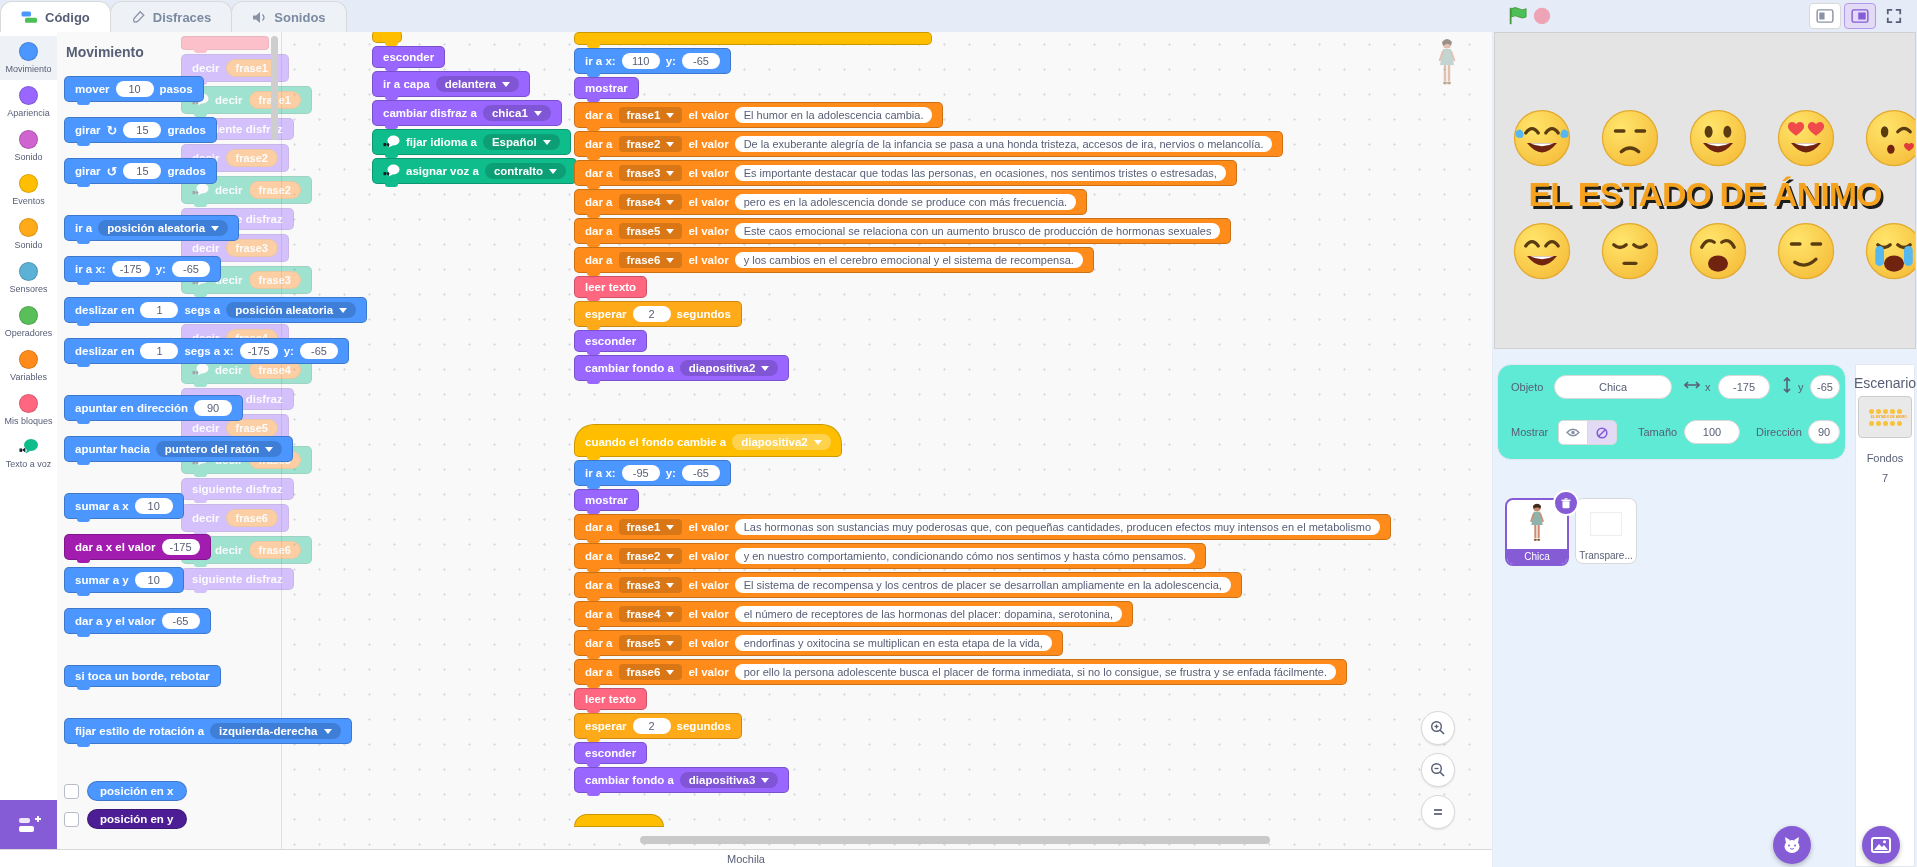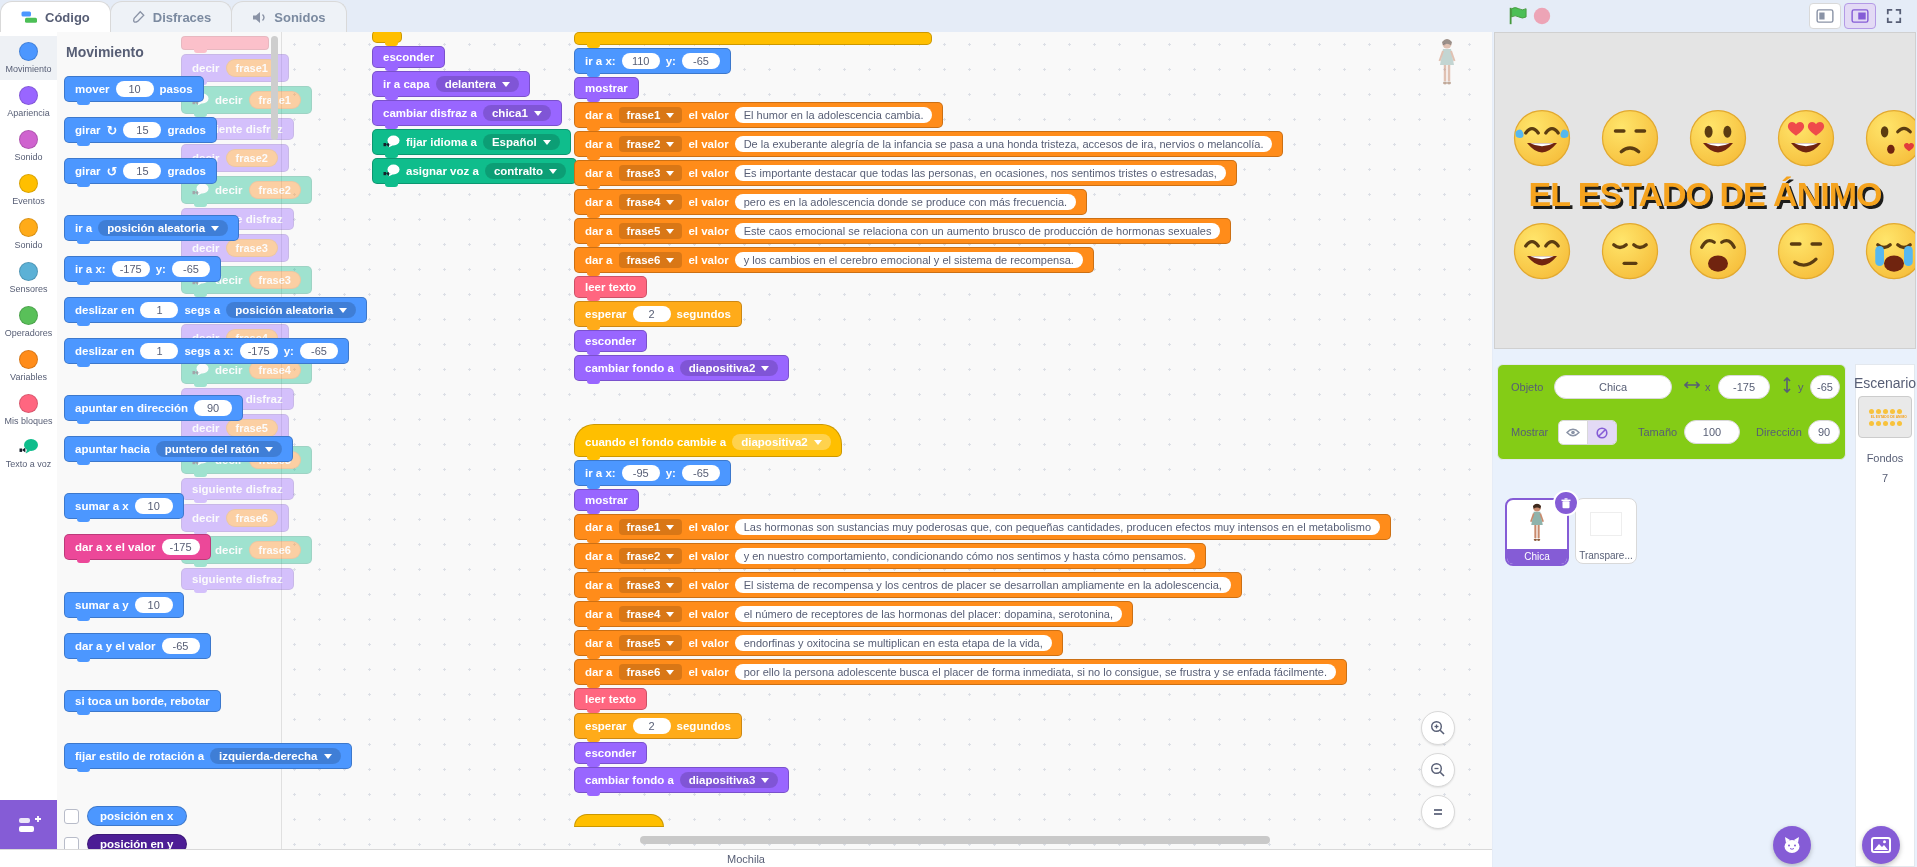--- a/index.html
+++ b/index.html
@@ -80,22 +80,22 @@
   .footer{position:absolute;left:0;bottom:0;width:1492px;height:17px;background:#fff;
           border-top:1px solid #d9d9d9;display:flex;align-items:center;justify-content:center;
           font-size:11px;color:#575e75;z-index:5;cursor:pointer;}
   
   .rightpanel{position:absolute;left:1493px;top:32px;width:424px;bottom:0;background:#e9f1fc;}
   .stage{position:absolute;left:2px;top:1px;width:420px;height:315px;background:#e4e4e4;overflow:hidden;box-shadow:0 0 0 1px #d0d0d0;}
   .emoji{position:absolute;width:60px;height:60px;}
   .stage-title{position:absolute;left:0;top:142px;width:100%;text-align:center;
                font-size:34px;font-weight:bold;letter-spacing:-1px;color:#f5a31e;
                text-shadow:2.5px 2.5px 0 #1d1d1b;}
-  .infocard{position:absolute;left:4px;top:332px;width:347px;height:94px;background:#84cc16;
-            border:1px solid #e3e8ee;border-radius:6px;}
+  .infocard{position:absolute;left:4px;top:332px;width:347px;height:94px;background:#5eead4;
+            border:1px solid #e3e8ee;border-radius:14px;}
   .ilabel{position:absolute;font-size:11px;color:#575e75;}
   .ifield{position:absolute;height:24px;background:#fff;border:1px solid #d9d9d9;border-radius:13px;
           display:flex;align-items:center;justify-content:center;font-size:11px;color:#575e75;
           box-sizing:border-box;cursor:text;}
   .seg{position:absolute;display:flex;border:1px solid #d9d9d9;border-radius:5px;overflow:hidden;}
   .segbtn{width:28px;height:23px;background:#fff;display:flex;align-items:center;justify-content:center;cursor:pointer;}
   .segbtn.sel{background:#e3daf5;}
   .segbtn + .segbtn{border-left:1px solid #d9d9d9;}
   .sprites{position:absolute;left:0;top:428px;right:64px;bottom:0;}
   .scard{position:absolute;width:60px;height:64px;background:#fff;border:1px solid #d9d9d9;
@@ -295,21 +295,21 @@
             <span class="oval">90</span>
           </div><div class="block c-motion" style="background: rgb(76, 151, 255); margin-bottom: 15px;">
             <span class="bl">apuntar hacia</span>
             <span class="drop">
               <span>puntero del ratón</span>
               <span class="caret"></span>
             </span>
           </div><div class="block c-motion" style="background: rgb(76, 151, 255); margin-bottom: 15px; margin-top: 16px;">
             <span class="bl">sumar a x</span>
             <span class="oval">10</span>
-          </div><div class="block c-motion" style="background: #ec4899; margin-bottom: 32px;">
+          </div><div class="block c-motion" style="background: #a21caf; margin-bottom: 7px;">
             <span class="bl">dar a x el valor</span>
             <span class="oval">-175</span>
           </div><div class="block c-motion" style="background: rgb(76, 151, 255); margin-bottom: 15px;">
             <span class="bl">sumar a y</span>
             <span class="oval">10</span>
           </div><div class="block c-motion" style="background: rgb(76, 151, 255); margin-bottom: 15px;">
             <span class="bl">dar a y el valor</span>
             <span class="oval">-65</span>
           </div><div class="block c-motion" style="background: rgb(76, 151, 255); margin-bottom: 15px; margin-top: 16px;">
             <span class="bl">si toca un borde, rebotar</span>

